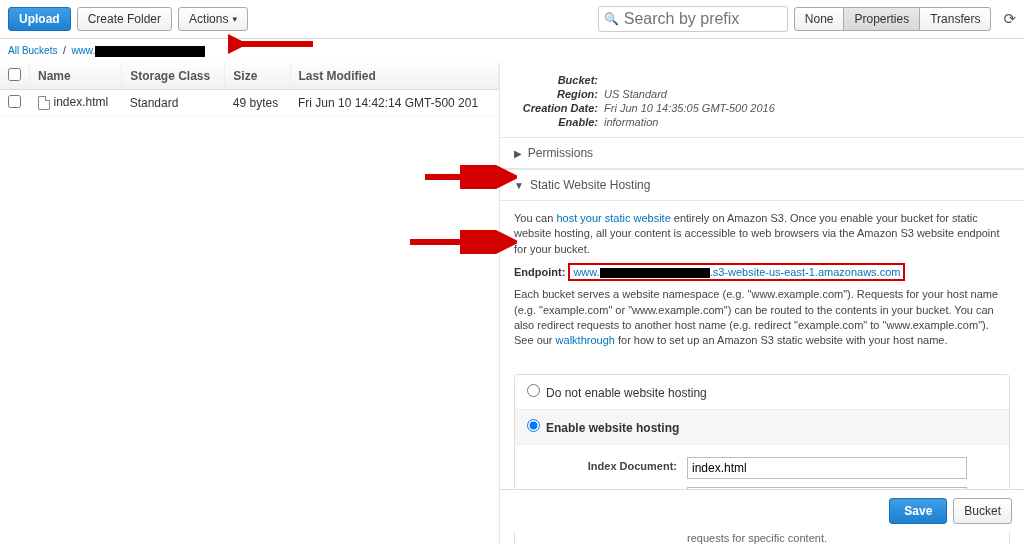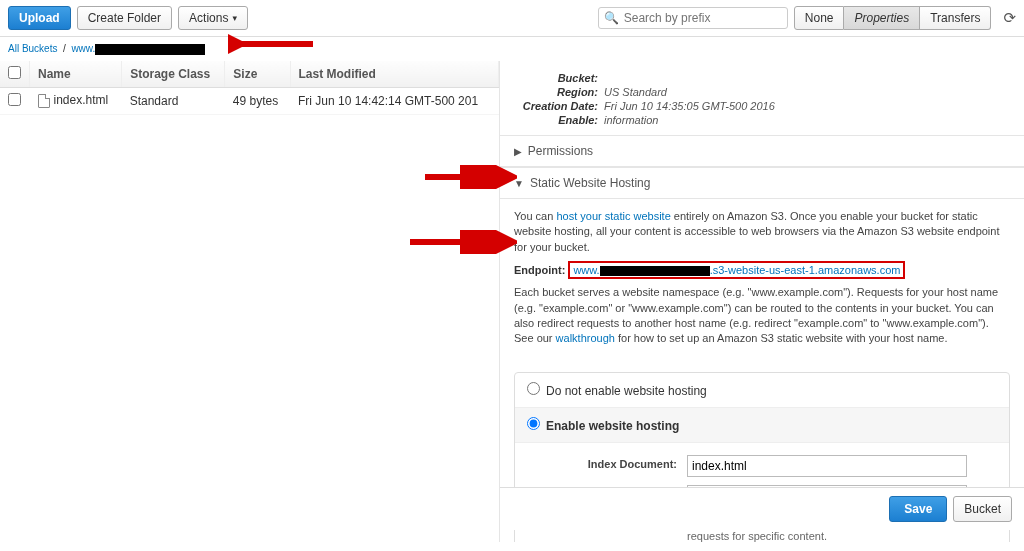--- a/index.html
+++ b/index.html
@@ -6,27 +6,27 @@
   body { font-family: Arial, Helvetica, sans-serif; font-size: 12px; color: #333; background: #fff; width: 1024px; height: 551px; overflow: hidden; position: relative; }
   
   
   .toolbar { display: flex; align-items: center; padding: 6px 8px; border-bottom: 1px solid #ddd; gap: 6px; }
   .btn { display: inline-flex; align-items: center; border: 1px solid #aaa; background: linear-gradient(#fff,#f0f0f0); padding: 4px 10px; font-size: 12px; border-radius: 3px; cursor: pointer; color: #333; }
   .btn-primary { background: linear-gradient(#3f9fe6,#1c7fd1); border-color: #1c6fb3; color: #fff; font-weight: bold; }
   .btn-save { background: linear-gradient(#3f9fe6,#1c7fd1); border-color: #1c6fb3; color: #fff; font-weight: bold; padding: 5px 14px; }
   .caret { margin-left: 4px; font-size: 9px; }
   .toolbar-spacer { flex: 1; }
   .search-box { display: flex; align-items: center; border: 1px solid #ccc; border-radius: 3px; padding: 3px 6px; width: 190px; }
-  .search-box input { border: none; outline: none; font-size: 12px; width: 100%; }
+  .search-box input { border: none; outline: none; font-size: 16px; width: 100%; }
   .btn-group { display: flex; }
   .btn-group .btn { border-radius: 0; }
   .btn-group .btn:first-child { border-radius: 3px 0 0 3px; }
   .btn-group .btn:last-child { border-radius: 0 3px 3px 0; }
   .btn-group .btn + .btn { border-left: none; }
-  .btn.active { background: linear-gradient(#e8e8e8,#d8d8d8); font-style: italic; }
+  .btn.active { background: linear-gradient(#e8e8e8,#d8d8d8); }
   .refresh { margin-left: 6px; font-size: 15px; color: #555; cursor: pointer; }
   
   
   .breadcrumb { padding: 6px 8px; font-size: 10px; }
   .breadcrumb a { color: #0073bb; text-decoration: none; }
   .redact { display: inline-block; background: #000; color: #000; vertical-align: middle; }
   
   
   .content { display: flex; height: calc(100% - 70px); }
   .file-panel { flex: 0 0 500px; border-right: 1px solid #e5e5e5; overflow: hidden; }

